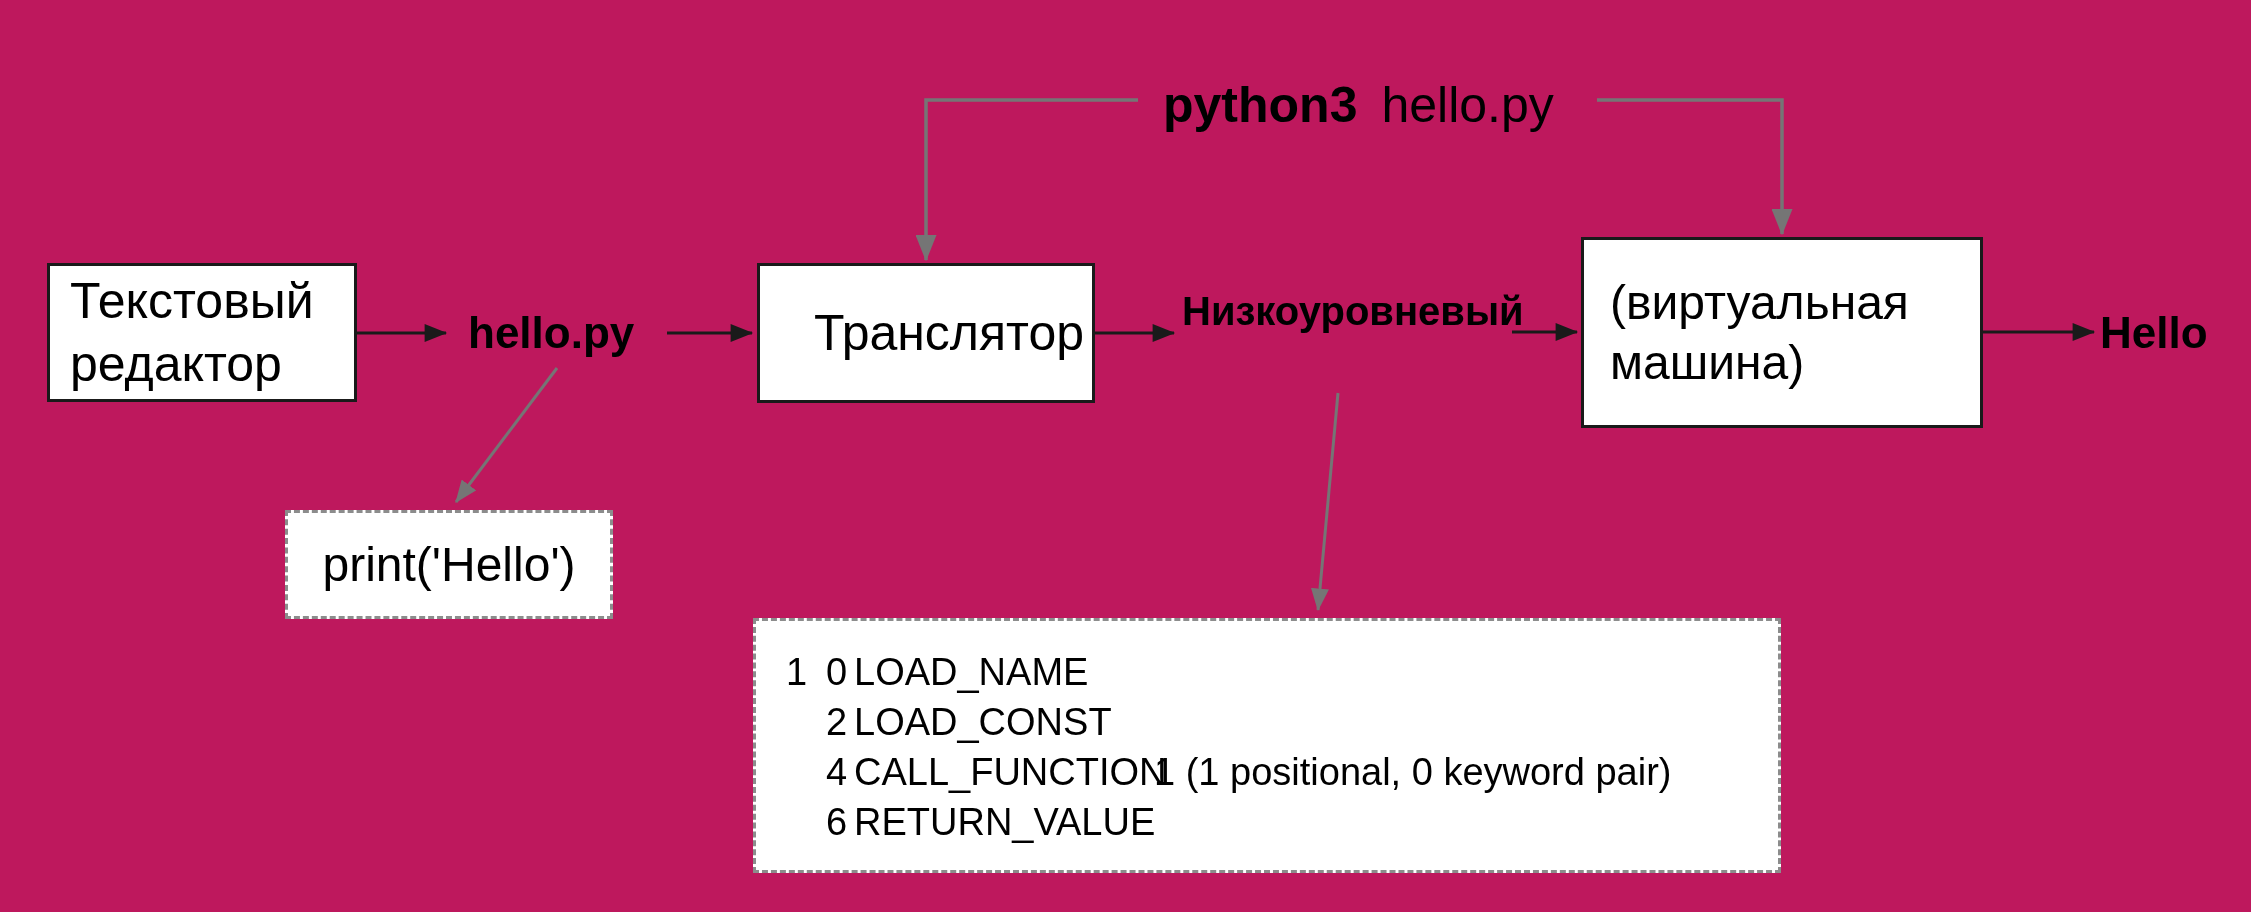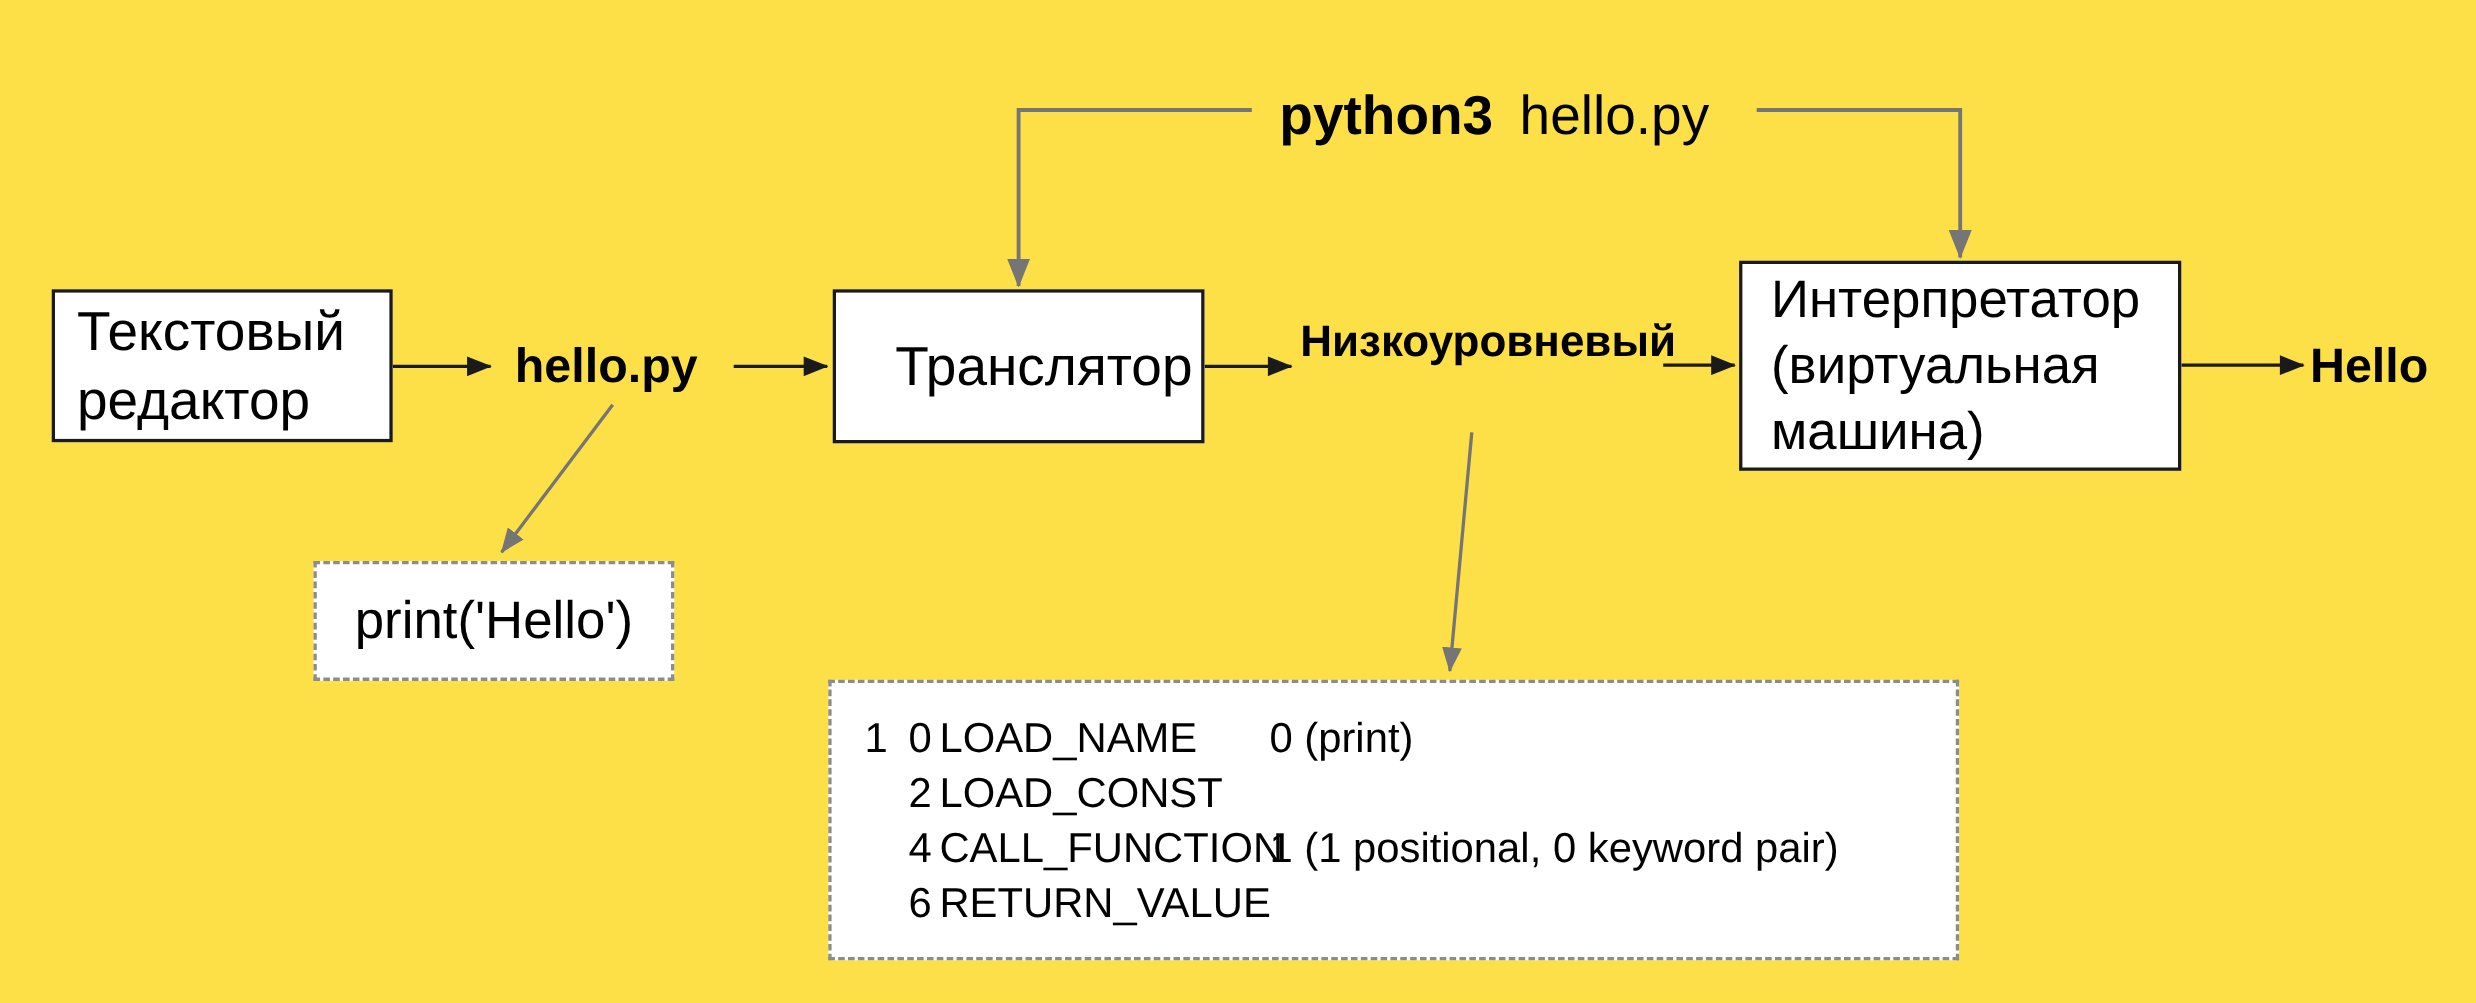--- a/index.html
+++ b/index.html
@@ -1,20 +1,20 @@
 <!DOCTYPE html>
 <html><head>
 <meta charset="utf-8">
 <style>
   html, body { margin: 0; padding: 0; background: #ffffff; }
   .canvas {
     position: relative;
     width: 2251px;
     height: 912px;
-    background: #fde047;
+    background: #be185d;
     font-family: "Liberation Sans", sans-serif;
     color: #000000;
     overflow: hidden;
   }
   .layer { position: absolute; left: 0; top: 0; }
   .abs { position: absolute; box-sizing: border-box; }
 
   .solid-box {
     border: 3px solid #1a1a1a;
     display: flex;
@@ -100,37 +100,35 @@
 
   <div class="abs solid-box translator-box">
     <div>Транслятор</div>
   </div>
 
   <div class="abs bytecode-lang-label">
     <div>Низкоуровневый</div>
   </div>
 
   <div class="abs solid-box interpreter-box">
-    <div>Интерпретатор</div>
     <div>(виртуальная</div>
     <div>машина)</div>
   </div>
 
   <div class="abs output-label">Hello</div>
 
   <div class="abs dashed-box print-box">
     <span>print('Hello')</span>
   </div>
 
   <div class="abs dashed-box bytecode-box">
     <div class="listing-row">
       <span>1</span>
       <span>0</span>
       <span>LOAD_NAME</span>
-      <span>0 (print)</span>
     </div>
     <div class="listing-row">
       <span></span>
       <span>2</span>
       <span>LOAD_CONST</span>
     </div>
     <div class="listing-row">
       <span></span>
       <span>4</span>
       <span>CALL_FUNCTION</span>

